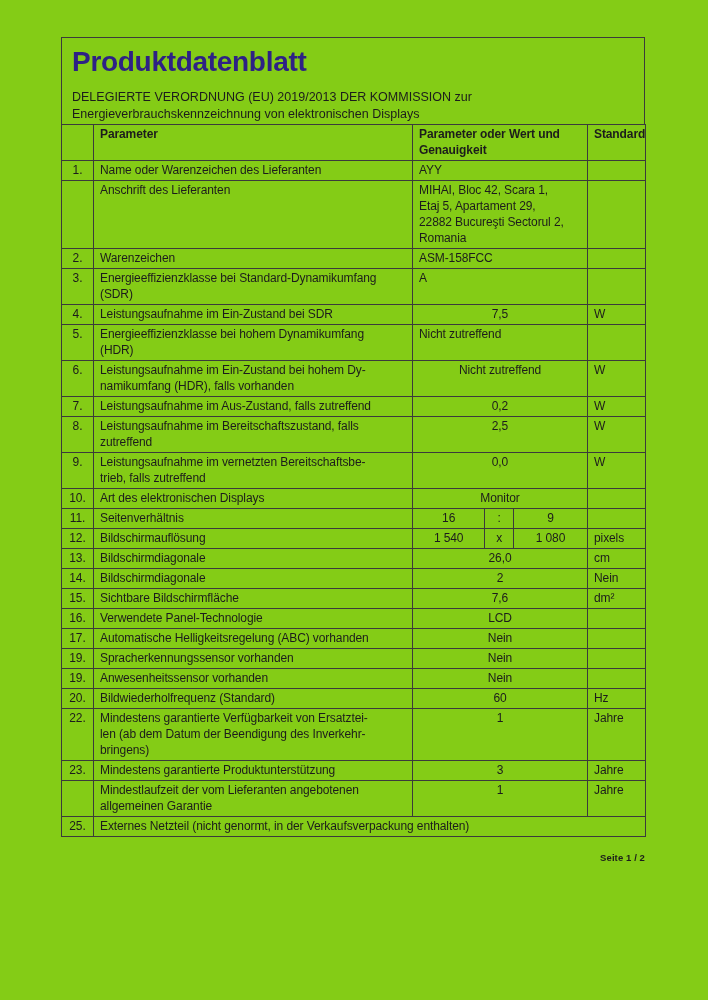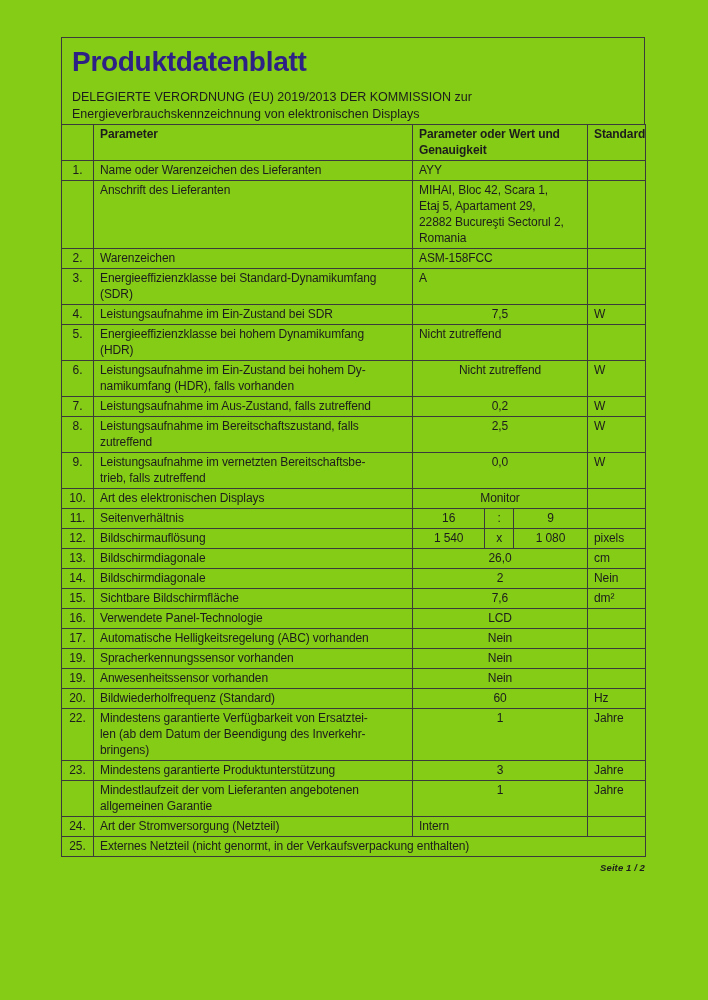--- a/index.html
+++ b/index.html
@@ -63,23 +63,22 @@
     line-height: 16px;
   }
   .subcell-0 { flex: 0 0 41%; }
   .subcell-1 { flex: 0 0 17%; border-left: 1px solid #3b3b3b; border-right: 1px solid #3b3b3b; }
   .subcell-2 { flex: 1 1 auto; }
   .footer {
     text-align: right;
     font-size: 9.5px;
     font-weight: bold;
     letter-spacing: 0.1px;
-    margin-top: 5px;
+    margin-top: 15px;
     color: #1c1c1c;
-    font-style: italic;
   }
 </style>
 </head>
 <body>
 
 <div class="page">
   <div class="doc-head">
     <h1 class="title">Produktdatenblatt</h1>
     <p class="subtitle">DELEGIERTE VERORDNUNG (EU) 2019/2013 DER KOMMISSION zur
 Energieverbrauchskennzeichnung von elektronischen Displays</p>
@@ -249,25 +248,19 @@
           <td class="col-unit">Jahre</td>
         </tr>
         <tr>
           <td class="col-num"></td>
           <td class="col-param">Mindestlaufzeit der vom Lieferanten angebotenen
 allgemeinen Garantie</td>
           <td class="col-value right">1</td>
           <td class="col-unit">Jahre</td>
         </tr>
         <tr>
-          <td class="col-num">24.</td>
-          <td class="col-param">Art der Stromversorgung (Netzteil)</td>
-          <td class="col-value">Intern</td>
-          <td class="col-unit"></td>
-        </tr>
-        <tr>
           <td class="col-num">25.</td>
           <td class="col-param" colspan="3">Externes Netzteil (nicht genormt, in der Verkaufsverpackung enthalten)</td>
         </tr>
       </tbody>
   </table>
   <div class="footer">Seite 1 / 2</div>
 </div>
 
 </body></html>

